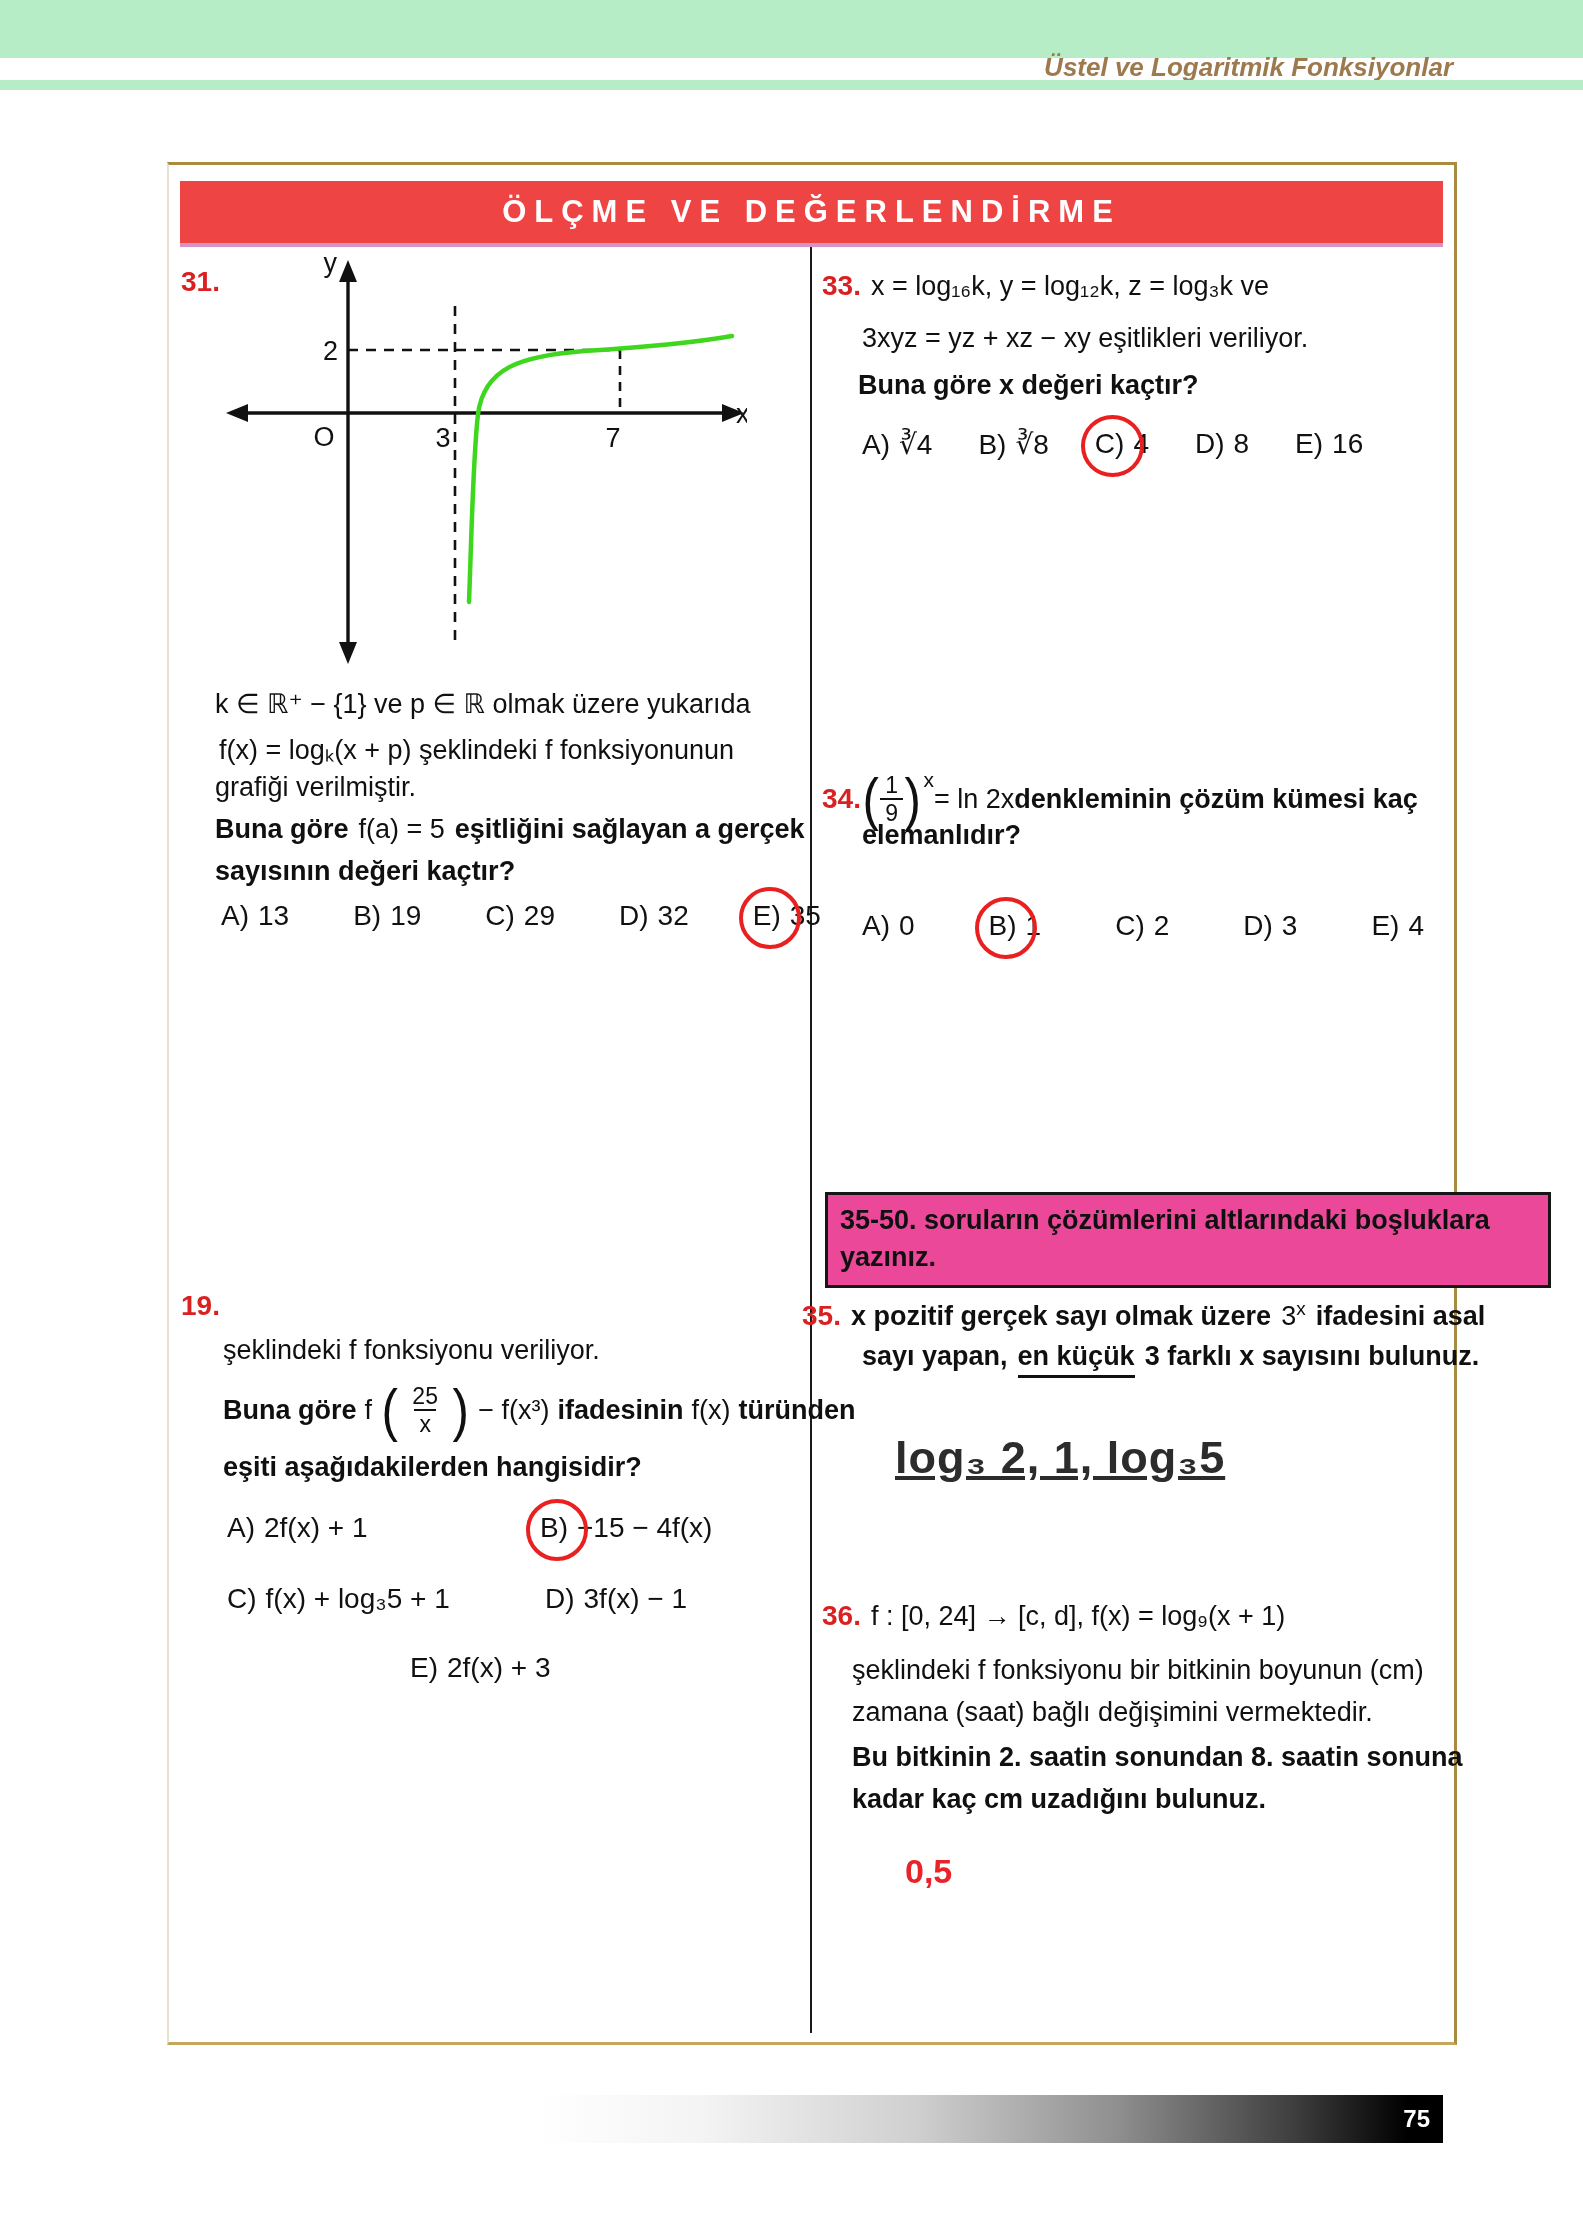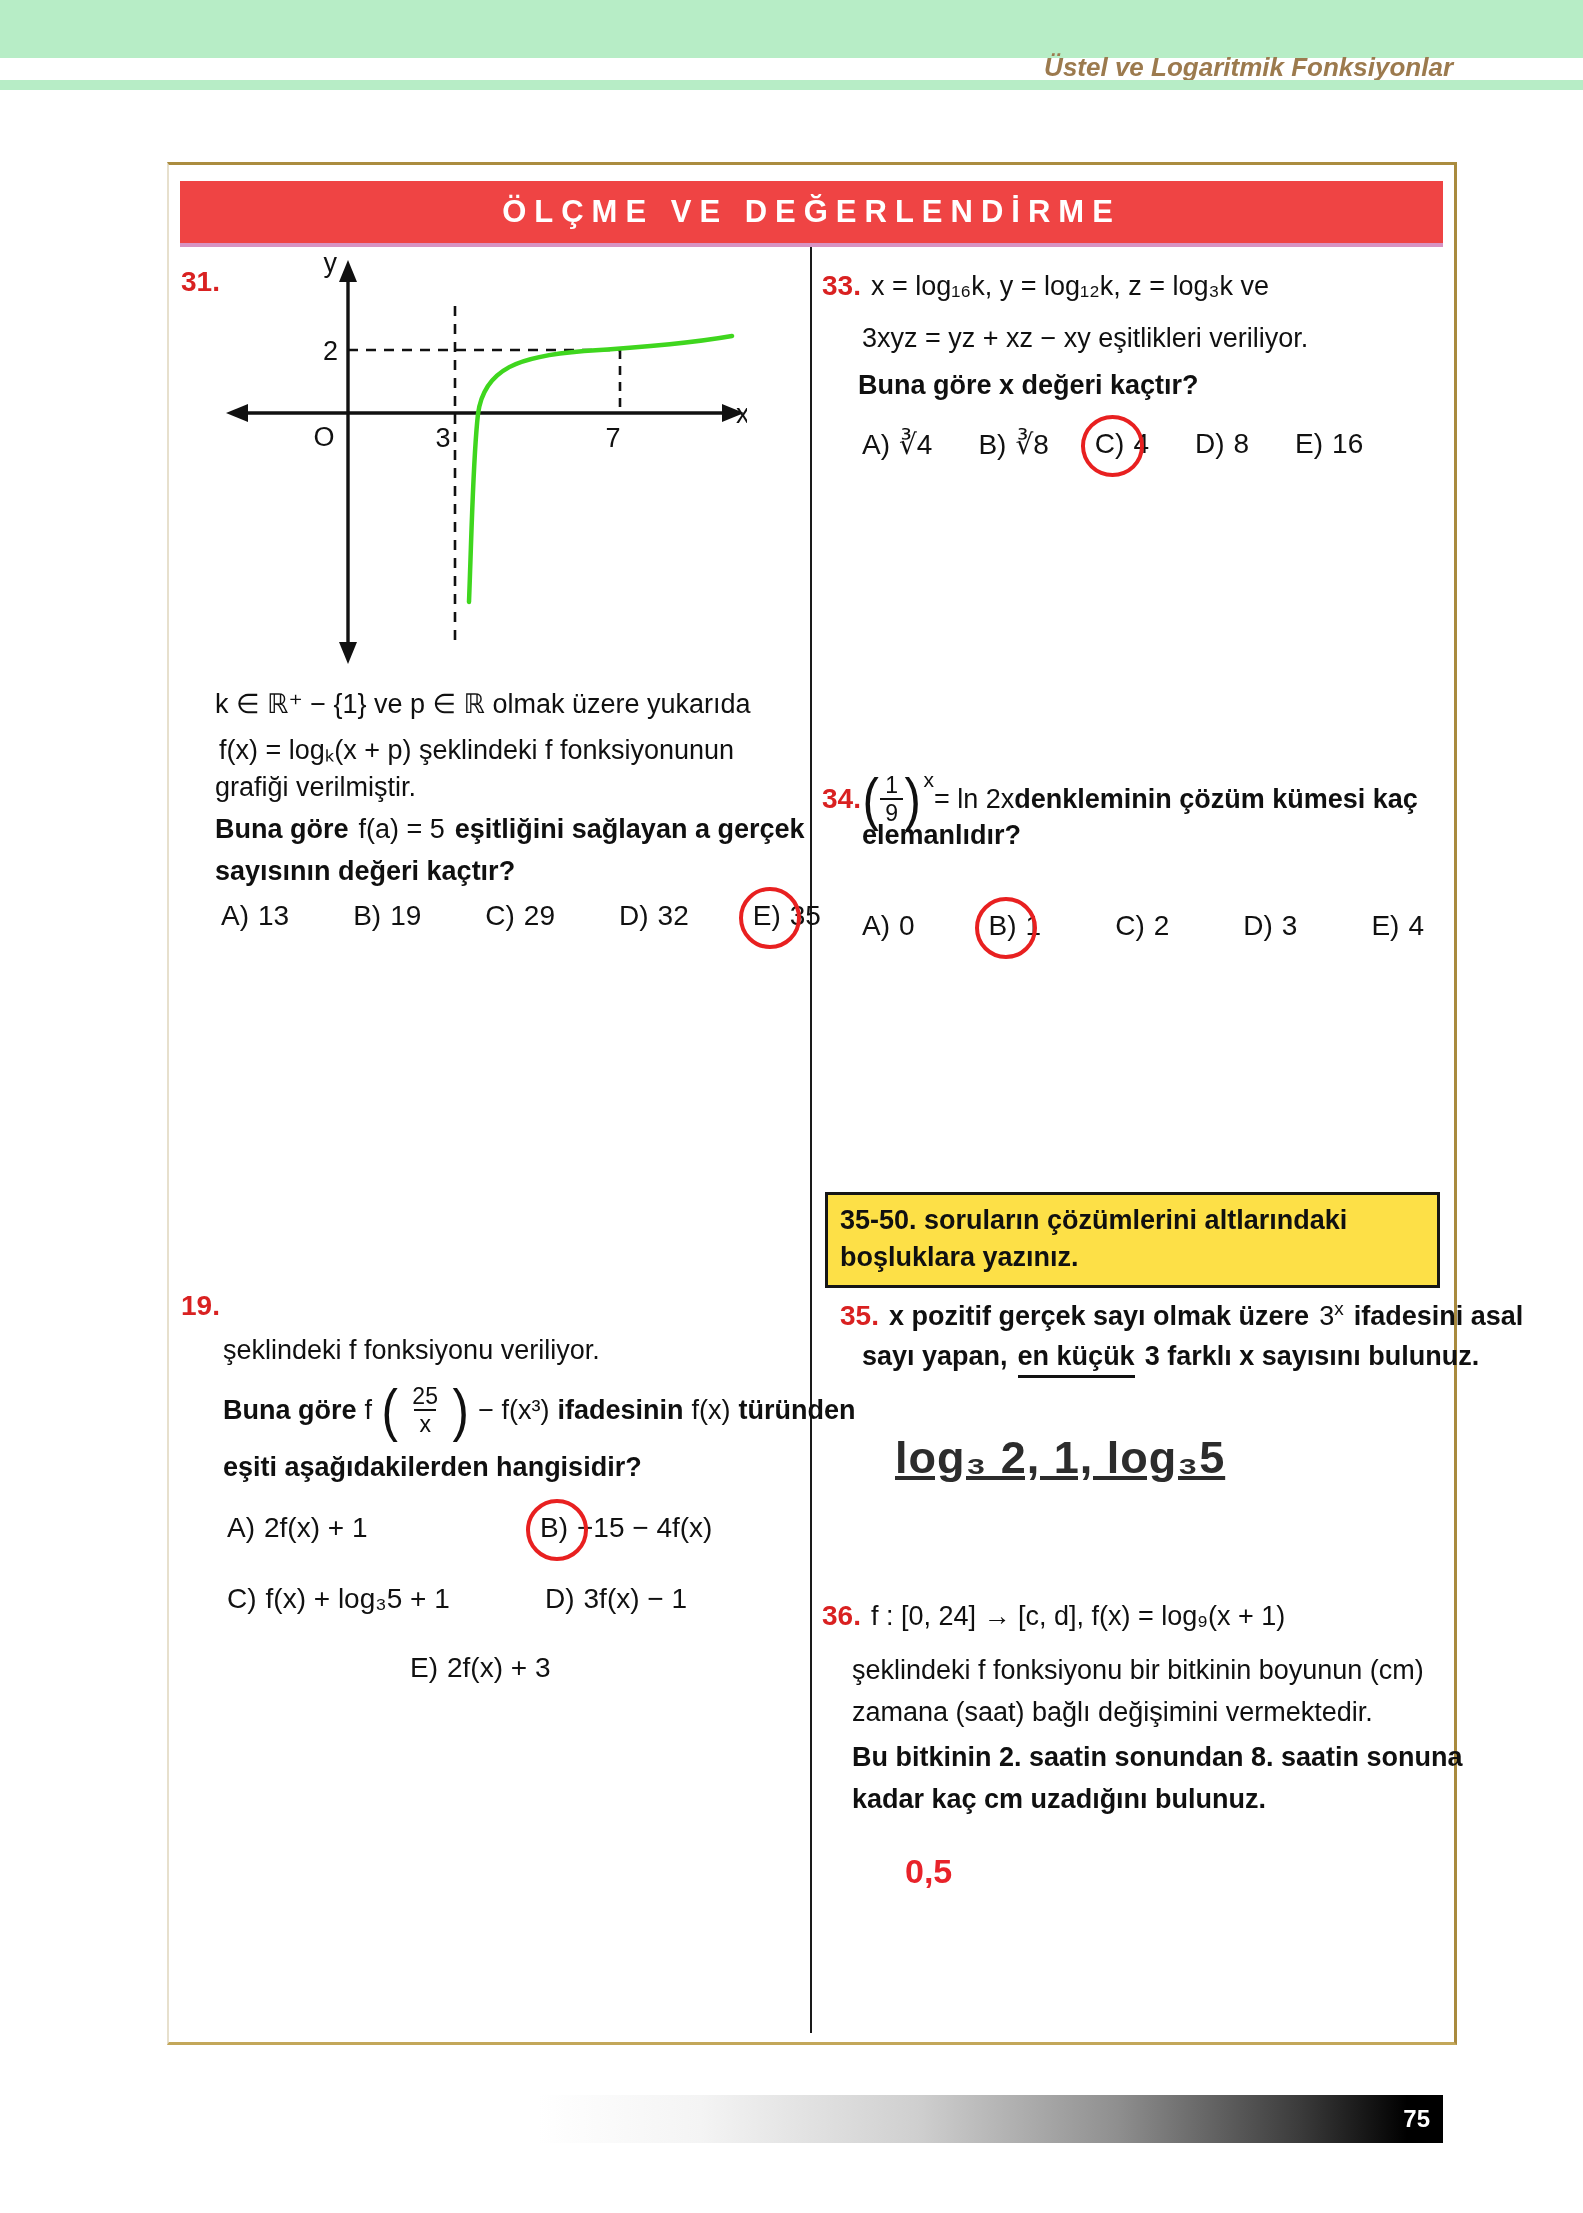--- a/index.html
+++ b/index.html
@@ -47,23 +47,23 @@
   }
   .underl{border-bottom:3px solid #111;padding-bottom:3px;}
   
   .frac{display:inline-flex;flex-direction:column;align-items:center;}
   .fr-n{font-size:23px;line-height:26px;padding:0 5px;}
   .fr-d{font-size:23px;line-height:26px;padding:0 5px;border-top:2.5px solid #111;}
   .bigparen{font-size:58px;font-weight:400;line-height:0.9;transform:scaleX(0.85);}
   .exp-x{align-self:flex-start;font-size:21px;margin:-4px 0 0 1px;}
   
   .notice{
-    left:825px;top:1192px;width:615px;box-sizing:border-box;
+    left:825px;top:1192px;width:726px;box-sizing:border-box;
     border:3px solid #161616;padding:7px 12px 9px 12px;
-    font-size:27px;font-weight:bold;line-height:37px;color:#101010;background:#fde047;
+    font-size:27px;font-weight:bold;line-height:37px;color:#101010;background:#ec4899;
   }
   .answer35{font-size:45px;font-weight:700;color:#2c2c2c;letter-spacing:1px;white-space:nowrap;text-decoration:underline;}
   .answer36{font-size:34px;font-weight:bold;color:#e8232a;white-space:nowrap;}
   
   .footer-bar{
     left:538px;top:2095px;width:905px;height:48px;box-sizing:border-box;
     background:linear-gradient(to right,#ffffff 0%,#f4f4f4 18%,#cfcfcf 42%,#8f8f8f 64%,#3c3c3c 84%,#000 96%);
     color:#fff;font-weight:bold;font-size:24px;
     display:flex;align-items:center;justify-content:flex-end;padding-right:13px;
   }
@@ -252,21 +252,21 @@
       <span>3</span>
     </span>
   <span class="opt">
       <span class="olabel">E)</span>
       <span>4</span>
     </span>
 </div>
 
 <div class="abs notice">35-50. soruların çözümlerini altlarındaki boşluklara yazınız.</div>
 
-<div class="abs row" style="left:840px;top:1298px;">
+<div class="abs row" style="left:802px;top:1298px;">
   <span class="qnum">35.</span>
   <span class="qtext b ml">x pozitif gerçek sayı olmak üzere</span>
   <span class="qtext ml"><span>3</span><sup style="font-size:19px;">x</sup></span>
   <span class="qtext b ml">ifadesini asal</span>
 </div>
 <div class="abs row" style="left:862px;top:1341px;">
   <span class="qtext b">sayı yapan,</span>
   <span class="qtext b underl ml">en küçük</span>
   <span class="qtext b ml">3 farklı x sayısını bulunuz.</span>
 </div>

